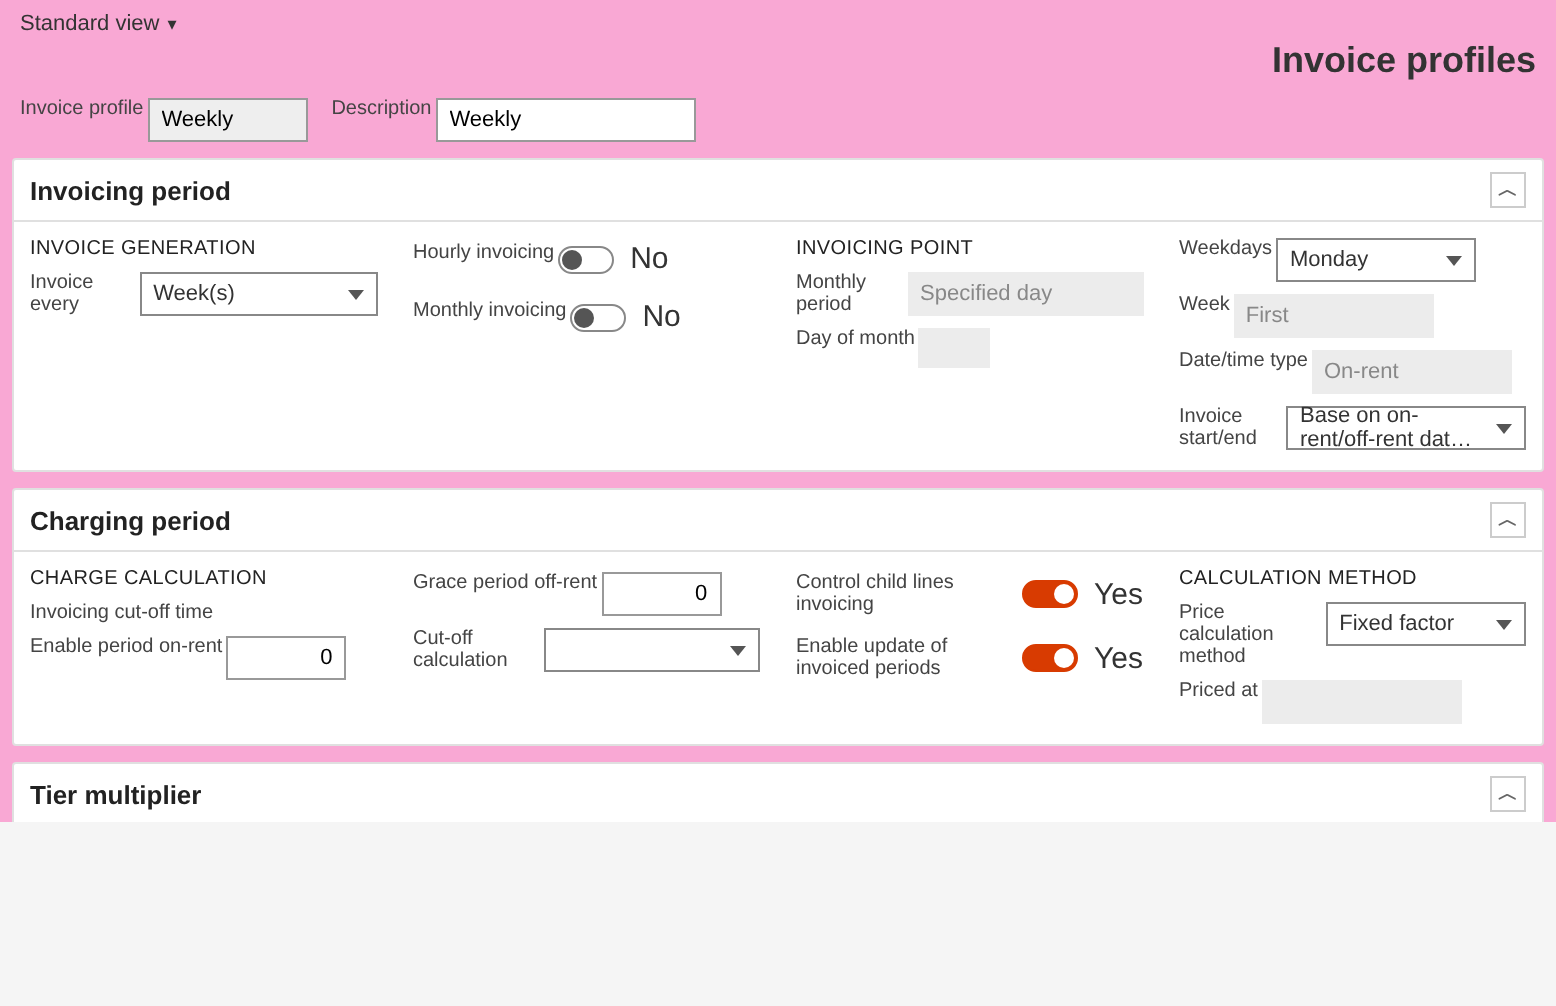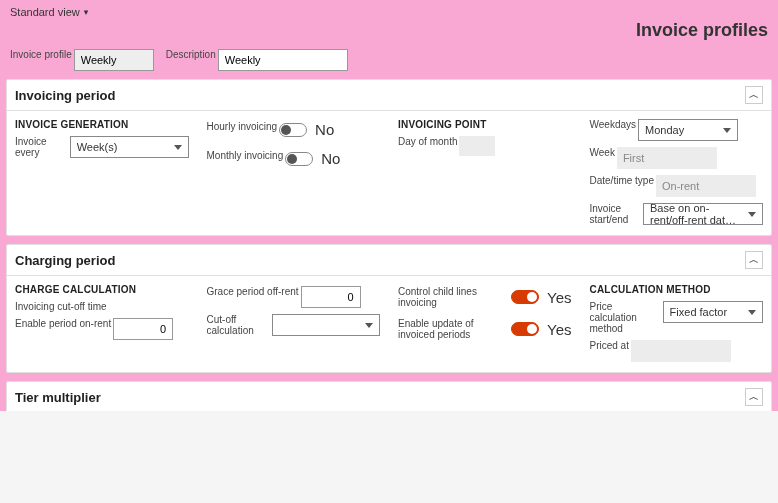--- a/index.html
+++ b/index.html
@@ -27,21 +27,21 @@
     padding: 6px 8px; font-size: 13px; font-weight: 600; color: #222;
   }
   .collapse-btn {
     width: 18px; height: 18px; border: 1px solid #ccc; display: flex;
     align-items: center; justify-content: center; font-size: 10px; color: #666;
     cursor: pointer;
   }
   .section-body { border-top: 1px solid #e0e0e0; padding: 8px 8px 10px 8px; }
   .cols { display: flex; gap: 18px; }
   .col { flex: 1; display: flex; flex-direction: column; gap: 6px; min-width: 0; }
-  .group-title { font-size: 10px; font-weight: 700; color: #222; letter-spacing: .2px; }
+  .group-title { font-size: 10px; font-weight: 400; color: #222; letter-spacing: .2px; }
   .select {
     height: 22px; border: 1px solid #888; background: #fff; padding: 0 18px 0 6px;
     font-size: 11px; display: flex; align-items: center; position: relative;
     cursor: pointer;
   }
   .select::after {
     content: ""; position: absolute; right: 6px; top: 8px;
     border-left: 4px solid transparent; border-right: 4px solid transparent;
     border-top: 5px solid #555;
   }
@@ -120,20 +120,24 @@
               <div class="toggle">
                   <div class="knob"></div>
                 </div>
               <span class="toggle-label">No</span>
             </div>
           </div>
         </div>
         <div class="col">
           <div class="group-title">INVOICING POINT</div>
           <div class="field">
+            <span class="field-label">Monthly period</span>
+            <div class="readonly-box" style="width:140px">Specified day</div>
+          </div>
+          <div class="field">
             <span class="field-label">Day of month</span>
             <div class="tiny-box"></div>
           </div>
         </div>
         <div class="col">
           <div class="field">
             <span class="field-label">Weekdays</span>
             <div class="select" style="width:100px">
                 <span>Monday</span>
               </div>

